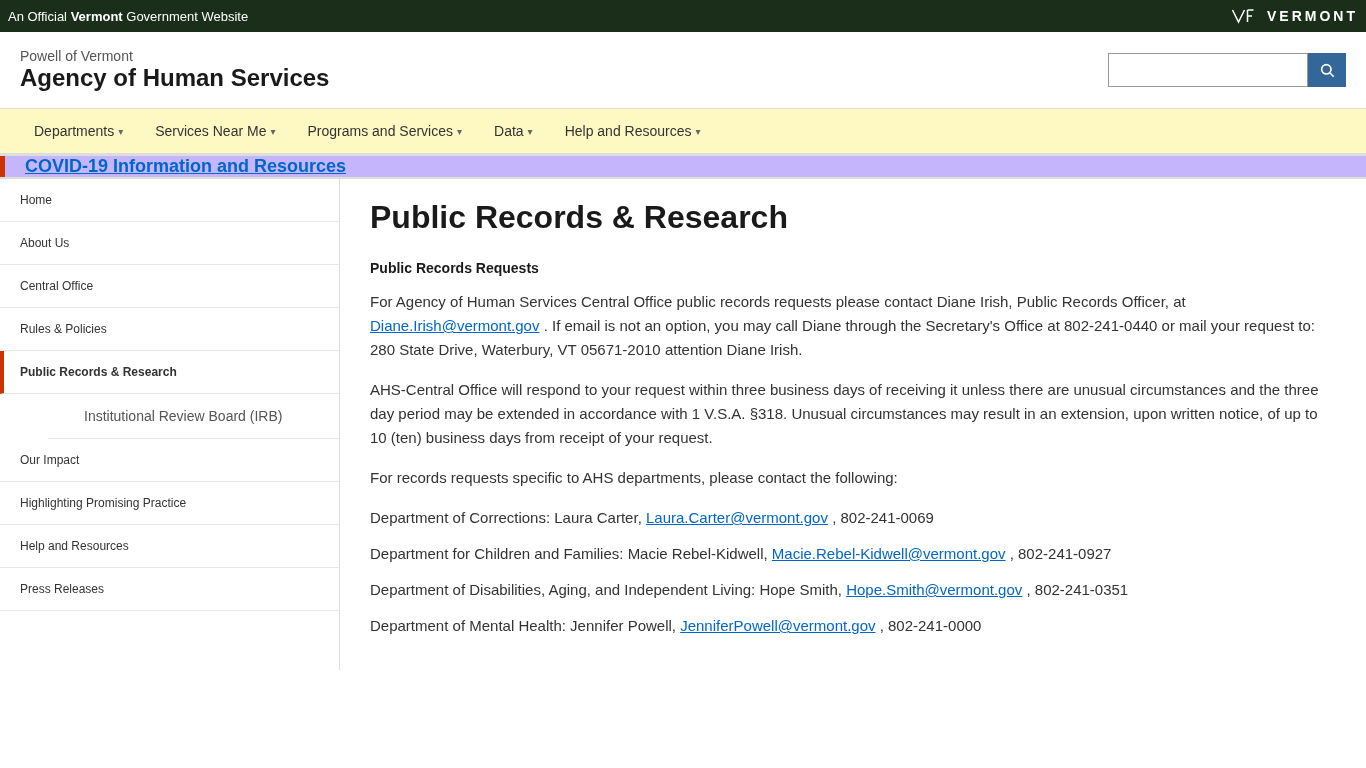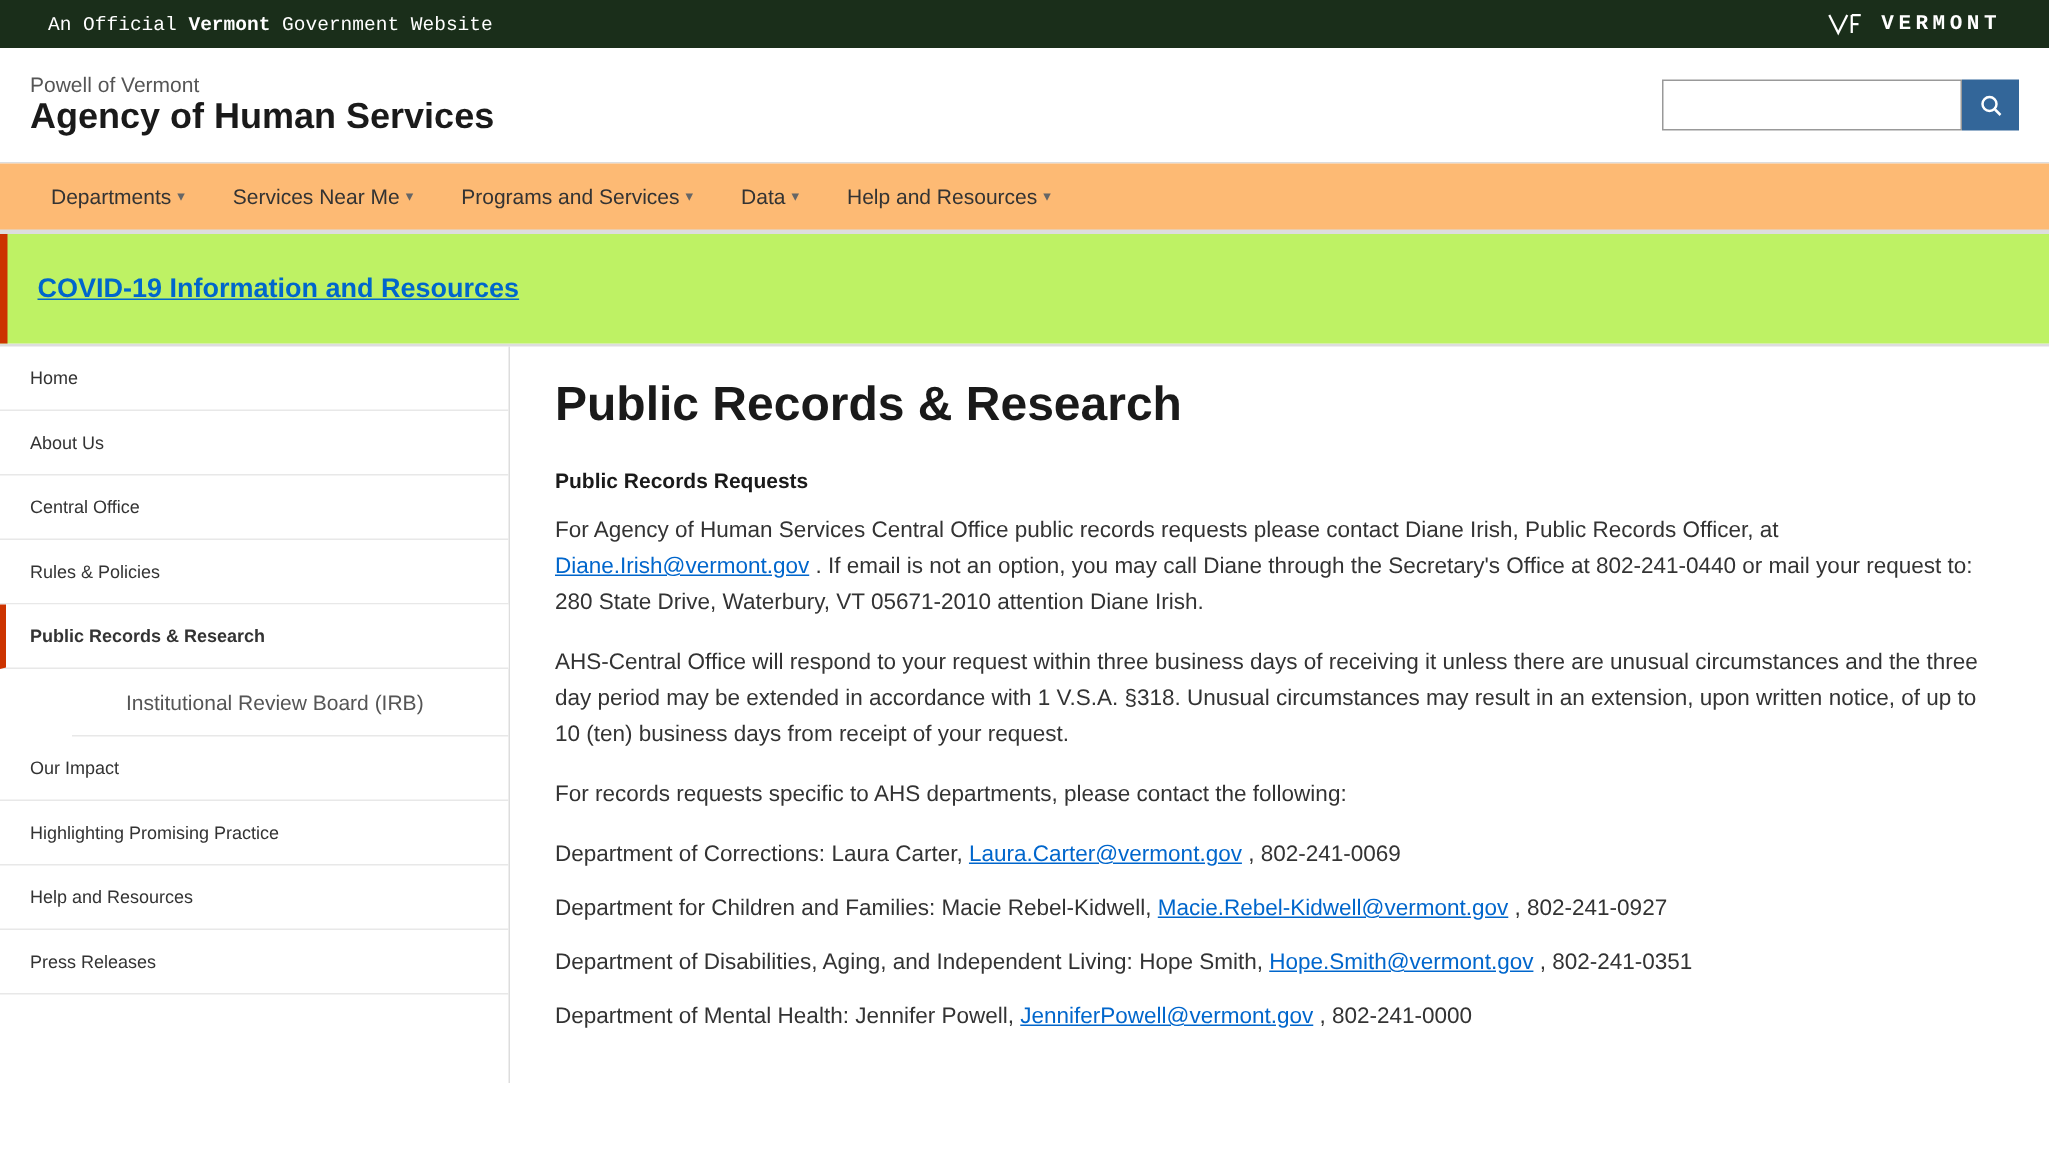--- a/index.html
+++ b/index.html
@@ -3,25 +3,24 @@
   <meta charset="utf-8">
   <style>
     * { box-sizing: border-box; margin: 0; padding: 0; }
     body { font-family: Arial, sans-serif; font-size: 16px; color: #333; background: #fff; }
 
     
     .top-bar {
       background: #1a2e1a;
       color: #fff;
       font-size: 13px;
-      padding: 6px 32px;
+      padding: 6px 8px;
       display: flex;
       justify-content: space-between;
       align-items: center;
-      font-family: Liberation Mono, monospace;
     }
     .top-bar .vt-logo {
       display: flex;
       align-items: center;
       gap: 6px;
       color: #fff;
       font-size: 13px;
       font-weight: bold;
       letter-spacing: 2px;
     }
@@ -58,21 +57,21 @@
       cursor: pointer;
       display: flex;
       align-items: center;
       justify-content: center;
       color: #fff;
       font-size: 16px;
     }
 
     
     .main-nav {
-      background: #fdba74;
+      background: #fef9c3;
       border-bottom: 3px solid #ddd;
       padding: 0 20px;
       display: flex;
       align-items: center;
       gap: 4px;
     }
     .nav-item {
       padding: 14px 14px;
       font-size: 14px;
       cursor: pointer;
@@ -85,23 +84,23 @@
     .nav-item .chevron { font-size: 10px; color: #666; }
 
     
     .main-container {
       display: flex;
       max-width: 1366px;
     }
 
     
     .covid-banner {
-      background: #bef264;
+      background: #c4b5fd;
       border-left: 5px solid #cc3300;
-      padding: 26px 20px;
+      padding: 0 20px;
       margin: 0;
     }
     .covid-banner a {
       color: #0066cc;
       text-decoration: underline;
       font-size: 18px;
       font-weight: bold;
     }
 
     

